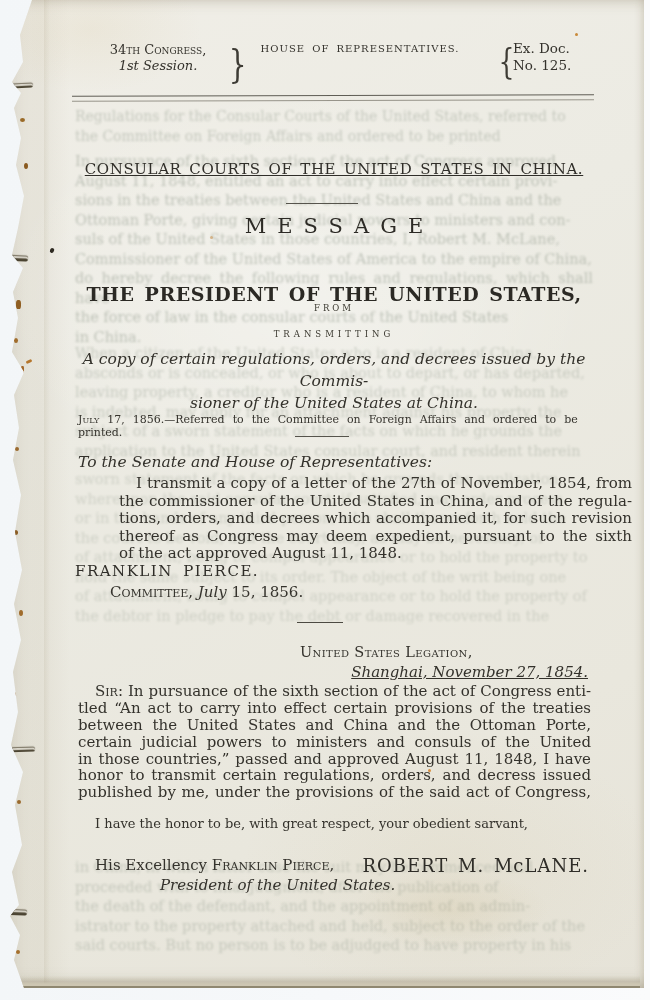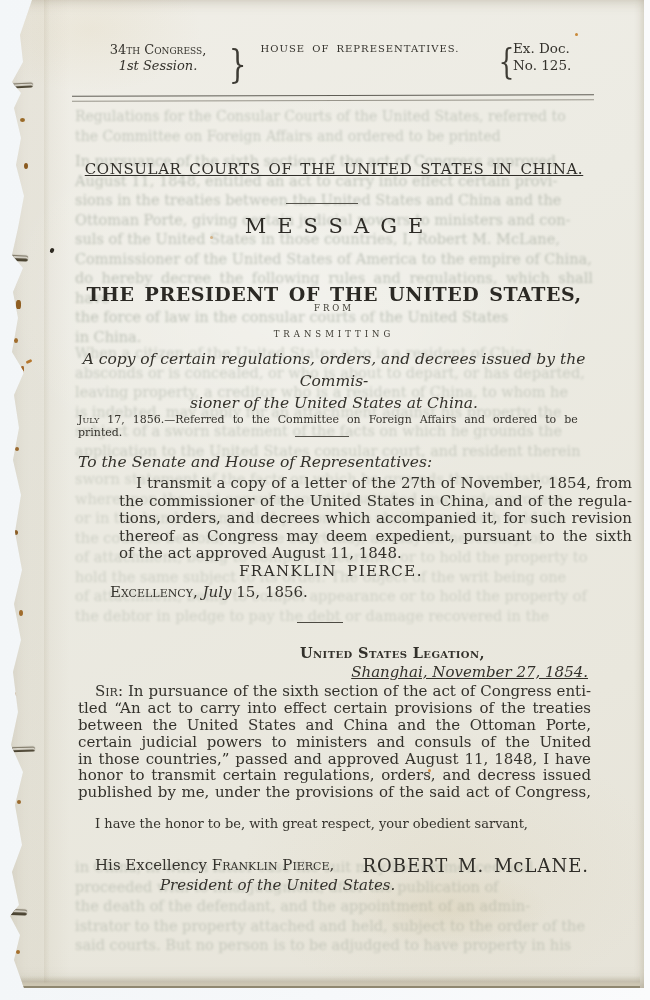--- a/index.html
+++ b/index.html
@@ -67,25 +67,25 @@
     font-style:italic;font-size:15.5px;line-height:22px;color:#33312b;}
   .referral{position:absolute;top:413px;left:78px;width:512px;font-size:11px;word-spacing:4.5px;color:#35332d;}
   .salutation{position:absolute;top:453px;left:78px;font-style:italic;font-size:15.5px;color:#33312b;}
   .para{font-size:15px;line-height:17.5px;color:#34322c;}
   .para .jl{height:17.5px;}
   .p1{position:absolute;top:475px;left:78px;width:513px;margin-left:41px;}
   .p2{position:absolute;top:683px;left:78px;width:513px;}
   .p2.para{line-height:16.9px;}
   .p2 .jl{height:16.9px;}
   .indent{text-indent:17px;}
-  .sig1{position:absolute;top:562px;left:75px;width:512px;text-align:center;
+  .sig1{position:absolute;top:562px;left:75px;width:512px;text-align:left;
     font-size:15px;letter-spacing:1.5px;word-spacing:4px;color:#2f2d28;}
   .placeline{position:absolute;top:583px;left:110px;font-size:15px;color:#34322c;}
   .divider{position:absolute;top:622px;left:297px;width:46px;border-top:1.6px solid #4c4a42;}
-  .legation{position:absolute;top:644px;left:300px;font-size:14.5px;letter-spacing:.4px;color:#33312b;font-weight:bold;}
+  .legation{position:absolute;top:644px;left:300px;font-size:14.5px;letter-spacing:.4px;color:#33312b;}
   .shanghai{position:absolute;top:663px;left:75px;width:513px;text-align:right;
     font-style:italic;font-size:15px;color:#33312b;text-decoration:underline;}
   .closing{position:absolute;top:816px;left:78px;width:513px;font-size:13px;text-indent:17px;color:#34322c;}
   .sig2{position:absolute;top:855px;left:75px;width:514px;text-align:right;
     font-size:18px;letter-spacing:1px;word-spacing:3px;color:#2f2d28;}
   .addressee1{position:absolute;top:856px;left:95px;font-size:15px;color:#34322c;}
   .addressee2{position:absolute;top:876px;left:160px;font-style:italic;font-size:15px;color:#33312b;}
   
   .slit{position:absolute;background:#4a4331;border-radius:2px;box-shadow:0 2px 1px rgba(235,232,222,.9) inset,0 -1px 1px rgba(60,50,30,.6);}
   .speck{position:absolute;border-radius:50%;}
@@ -178,21 +178,21 @@
   <div class="salutation">To the Senate and House of Representatives:</div>
   <div class="para p1">
     <div class="jl indent">I transmit a copy of a letter of the 27th of November, 1854, from</div>
     <div class="jl">the commissioner of the United States in China, and of the regula-</div>
     <div class="jl">tions, orders, and decrees which accompanied it, for such revision</div>
     <div class="jl">thereof as Congress may deem expedient, pursuant to the sixth section</div>
     <div>of the act approved August 11, 1848.</div>
   </div>
   <div class="sig1">FRANKLIN PIERCE.</div>
   <div class="placeline">
-    <span class="sc">Excellency</span><span>, </span><span class="it">July</span><span> 15, 1856.</span>
+    <span class="sc">Committee</span><span>, </span><span class="it">July</span><span> 15, 1856.</span>
   </div>
 
   <div class="divider"></div>
 
   <div class="legation sc">United States Legation,</div>
   <div class="shanghai">Shanghai, November 27, 1854.</div>
 
   <div class="para p2">
     <div class="jl indent"><span class="sc">Sir</span><span>: In pursuance of the sixth section of the act of Congress enti-</span></div>
     <div class="jl">tled “An act to carry into effect certain provisions of the treaties</div>

